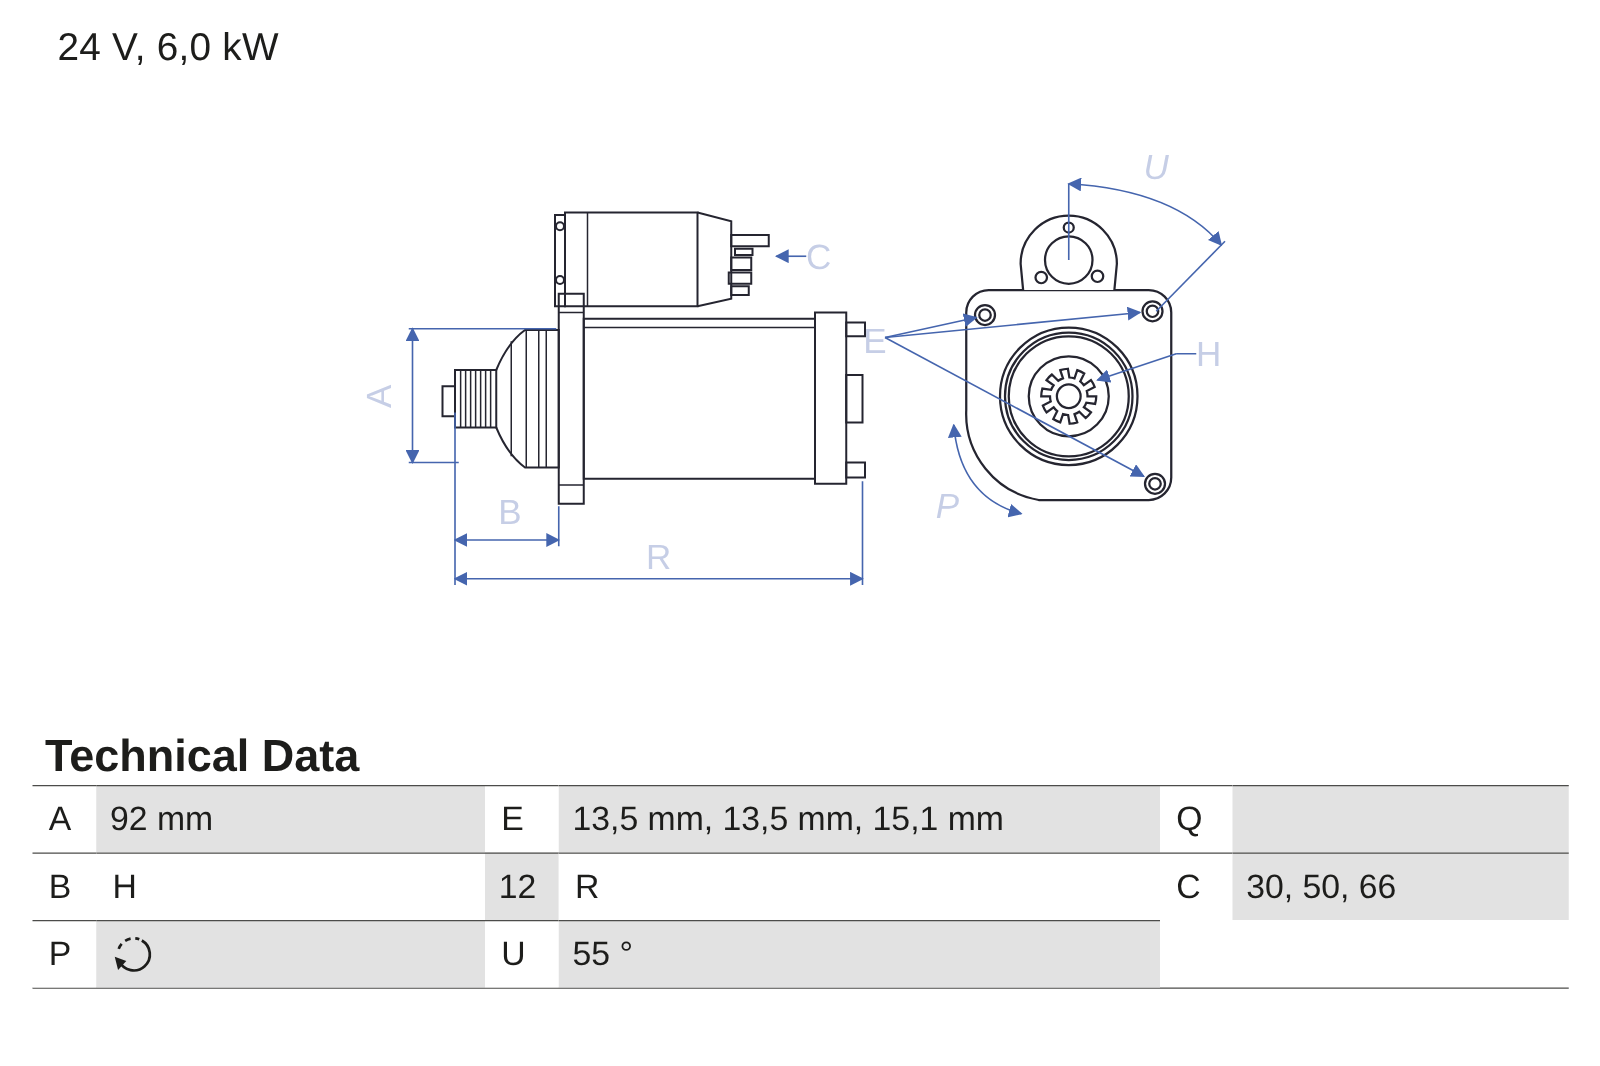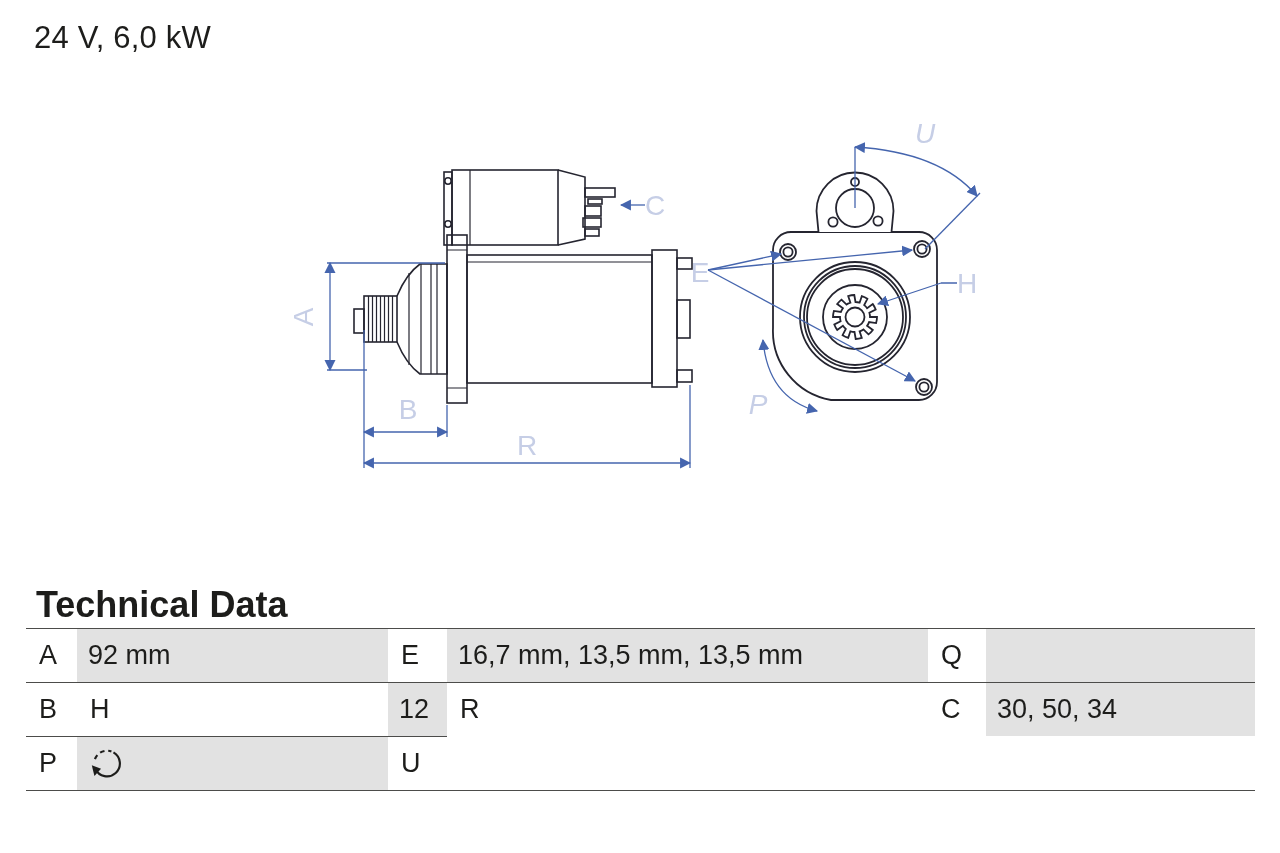--- a/index.html
+++ b/index.html
@@ -1,18 +1,18 @@
 <!DOCTYPE html>
 <html><head>
 <meta charset="utf-8">
 <style>
   html,body{margin:0;padding:0;background:#ffffff;}
   body{width:1280px;height:853px;position:relative;overflow:hidden;
        font-family:"Liberation Sans",sans-serif;color:#1d1d1b;}
-  .page-title{position:absolute;left:34px;top:20px;font-size:31px;font-weight:500;
+  .page-title{position:absolute;left:46px;top:20px;font-size:31px;font-weight:500;
               letter-spacing:0.2px;color:#1d1d1b;}
   .drawing-svg{position:absolute;left:0;top:0;}
   .table-heading{position:absolute;left:36px;top:584px;font-size:36px;font-weight:bold;color:#1d1d1b;}
   .tech-table{position:absolute;left:26px;top:628px;width:1229px;
               display:grid;grid-template-columns:51px 311px 59px 481px 58px 269px;
               grid-auto-rows:54px;border-bottom:1px solid #4c4c4a;}
   .cell{border-top:1px solid #4c4c4a;font-size:27px;display:flex;align-items:center;
         white-space:nowrap;overflow:hidden;}
   .cell.key{background:#ffffff;padding-left:13px;}
   .cell.val{background:#e2e2e2;padding-left:11px;}
@@ -130,33 +130,34 @@
   </g>
 </svg>
 
 <div class="table-heading">Technical Data</div>
 
 <div class="tech-table">
 
   <div class="cell key">A</div>
   <div class="cell val">92 mm</div>
   <div class="cell key">E</div>
-  <div class="cell val">16,7 mm, 13,5 mm, 13,5 mm</div>
+  <div class="cell val">13,5 mm, 13,5 mm, 15,1 mm</div>
   <div class="cell key">Q</div>
   <div class="cell val"></div>
 
   <div class="cell key">B</div>
   <div class="cell key">H</div>
   <div class="cell val">12</div>
   <div class="cell key">R</div>
 
   <div class="cell key">C</div>
-  <div class="cell val">30, 50, 34</div>
+  <div class="cell val">30, 50, 66</div>
   <div class="cell key">P</div>
   <div class="cell val">
     <svg class="rot-icon" width="38" height="37" viewBox="0 0 36 36">
       <path d="M24.3,7.2 A12.5,12.5 0 1 1 6.7,23.3" fill="none" stroke="#1d1d1b" stroke-width="2.1"></path>
       <path d="M6.3,13.7 A12.5,12.5 0 0 1 22.3,6.3" fill="none" stroke="#1d1d1b" stroke-width="2.1" stroke-dasharray="4.5 3.6"></path>
       <polygon points="3.2,19.8 12.2,23.2 5.8,30.2" fill="#1d1d1b"></polygon>
     </svg>
   </div>
   <div class="cell key">U</div>
+  <div class="cell val">55 °</div>
 </div>
 
 </body></html>

